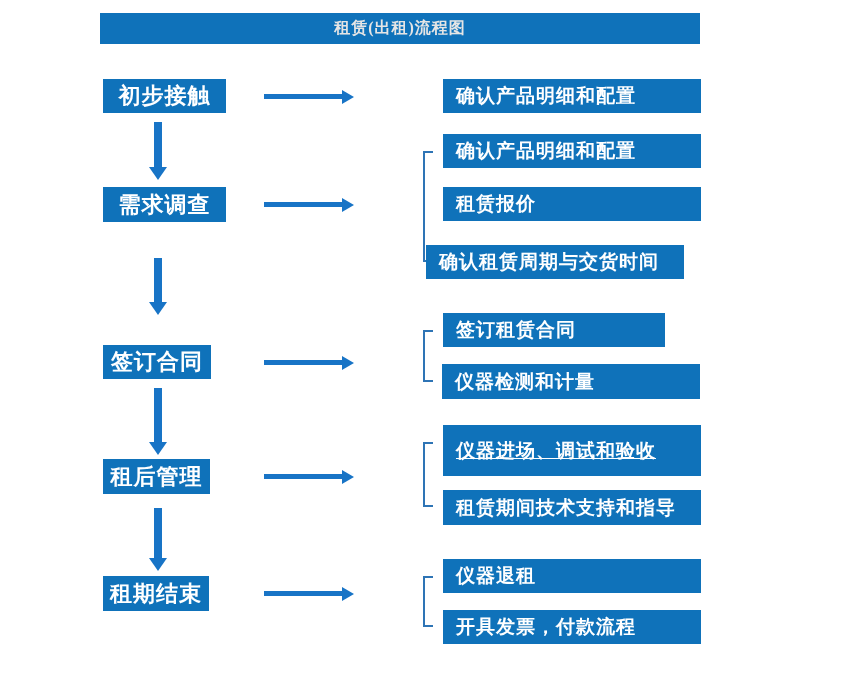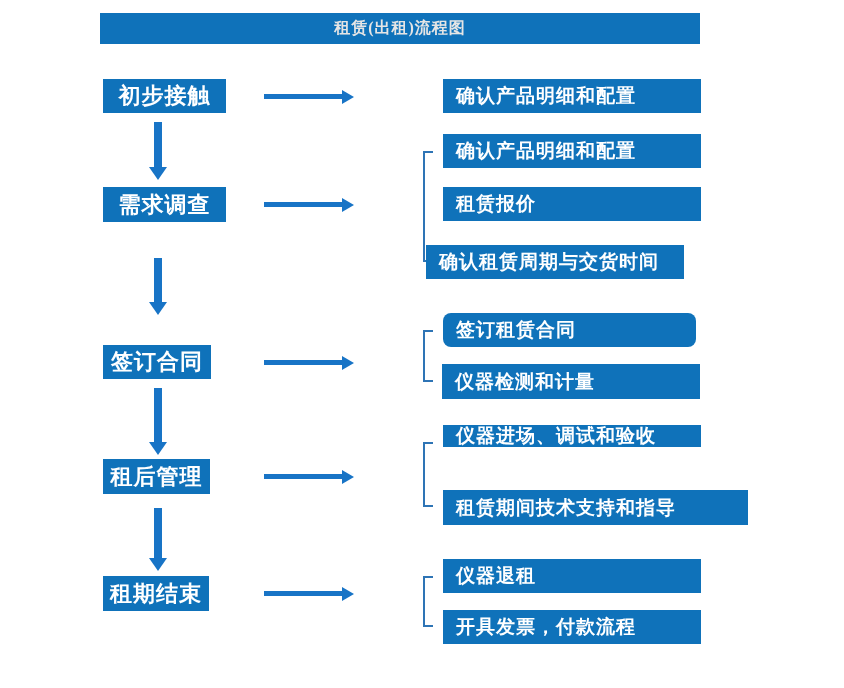--- a/index.html
+++ b/index.html
@@ -128,22 +128,22 @@
   <div class="bracket" style="left:423px; top:330px; height:52px;"></div>
   <div class="bracket" style="left:423px; top:442px; height:65px;"></div>
   <div class="bracket" style="left:423px; top:576px; height:51px;"></div>
 
   <div class="output-box" style="left:443px; top:79px;  width:258px; height:34px;">确认产品明细和配置</div>
 
   <div class="output-box" style="left:443px; top:134px; width:258px; height:34px;">确认产品明细和配置</div>
   <div class="output-box" style="left:443px; top:187px; width:258px; height:34px;">租赁报价</div>
   <div class="output-box" style="left:426px; top:245px; width:258px; height:34px;">确认租赁周期与交货时间</div>
 
-  <div class="output-box" style="left:443px; top:313px; width:253px; height:34px;border-radius:8px;">签订租赁合同</div>
+  <div class="output-box" style="left:443px; top:313px; width:222px; height:34px;">签订租赁合同</div>
   <div class="output-box" style="left:442px; top:364px; width:258px; height:35px;">仪器检测和计量</div>
 
-  <div class="output-box" style="left:443px; top:425px; width:258px; height:22px;">仪器进场、调试和验收</div>
-  <div class="output-box" style="left:443px; top:490px; width:305px; height:35px;">租赁期间技术支持和指导</div>
+  <div class="output-box" style="left:443px; top:425px; width:258px; height:51px;text-decoration:underline;">仪器进场、调试和验收</div>
+  <div class="output-box" style="left:443px; top:490px; width:258px; height:35px;">租赁期间技术支持和指导</div>
 
   <div class="output-box" style="left:443px; top:559px; width:258px; height:34px;">仪器退租</div>
   <div class="output-box" style="left:443px; top:610px; width:258px; height:34px;text-align:right;">开具发票，付款流程</div>
 
 </div>
 
 </body></html>

